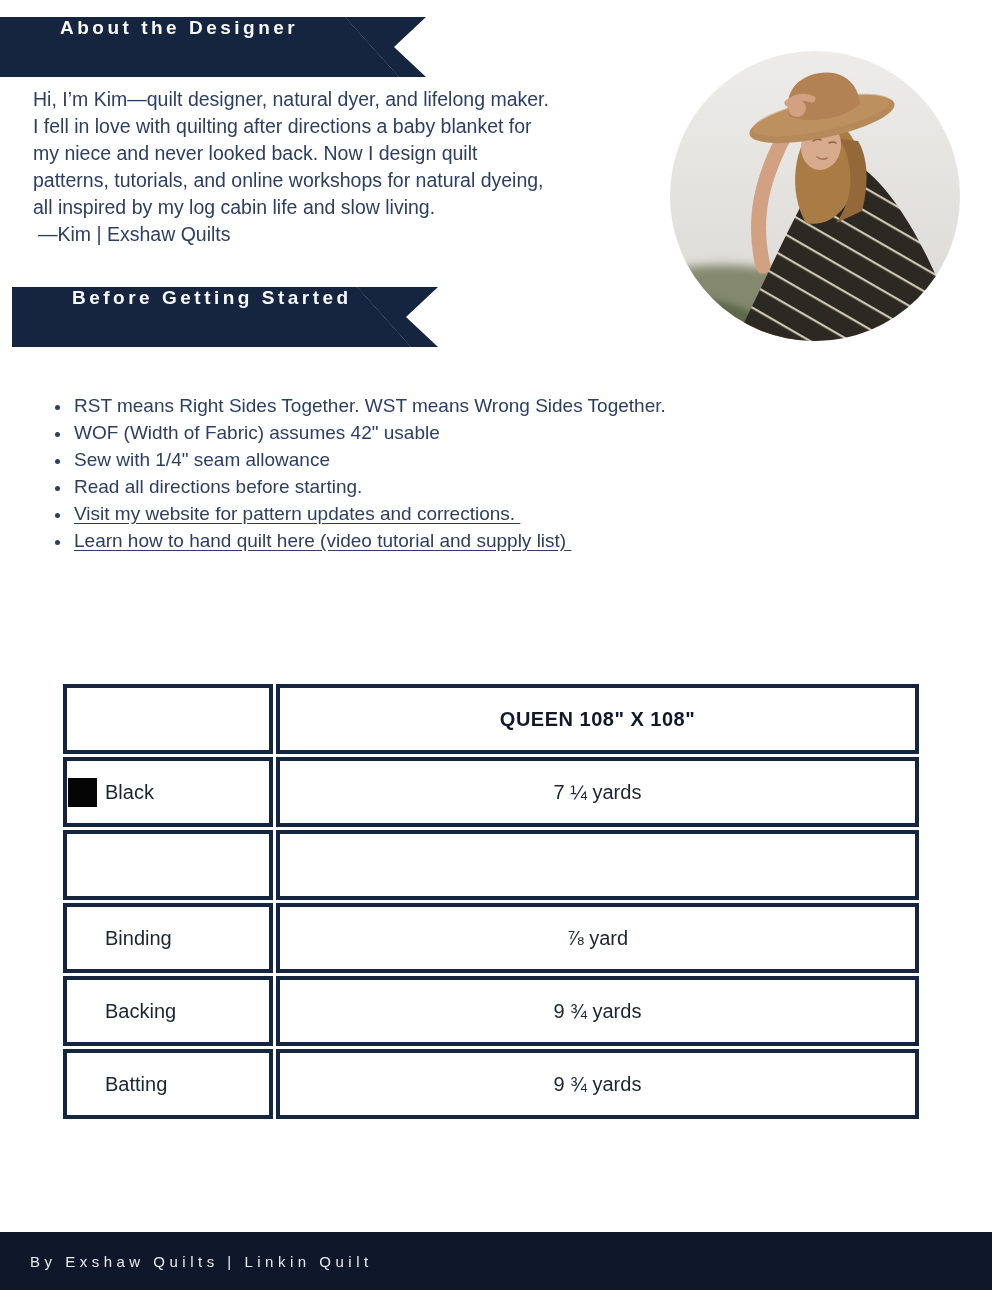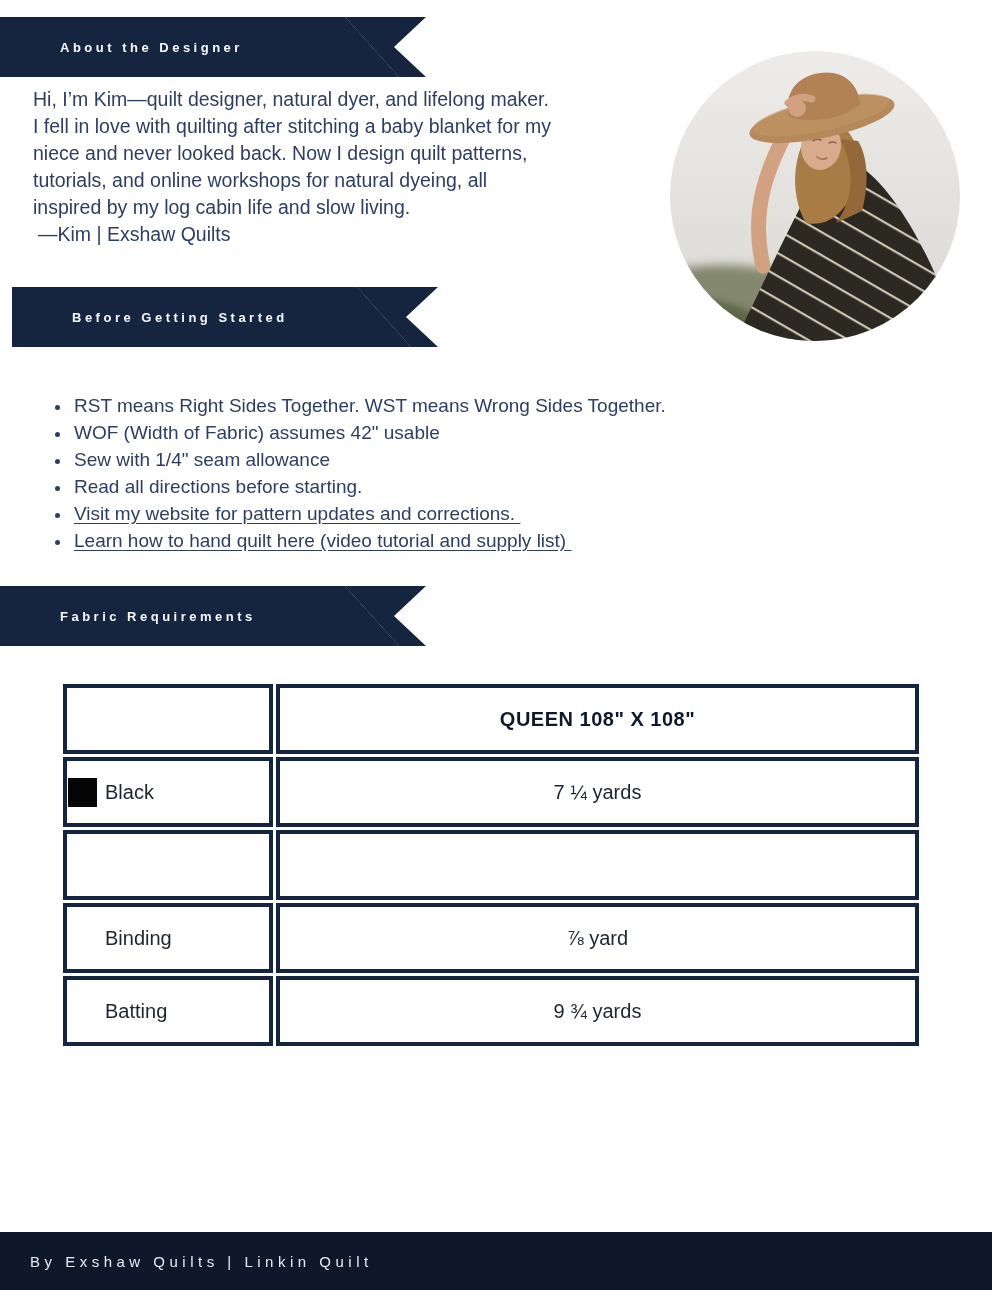--- a/index.html
+++ b/index.html
@@ -6,22 +6,22 @@
   html,body { background:#ffffff; }
   .page {
     position:relative; width:992px; height:1290px; background:#ffffff;
     font-family:"Liberation Sans","DejaVu Sans",sans-serif; overflow:hidden;
   }
 
   
   .ribbon {
     position:absolute; left:0; width:426px; height:60px;
     background:#16253F; color:#F7F8FA;
-    display:flex; align-items:center; padding-left:60px;
-    font-size:13px; font-weight:700; letter-spacing:3.5px;
+    display:flex; padding-left:60px;
+    font-size:19px; font-weight:700; letter-spacing:3.5px;
     clip-path:polygon(0 0, 100% 0, calc(100% - 32px) 50%, 100% 100%, 0 100%);
   }
   .ribbon::after {
     content:""; position:absolute; right:24px; top:0; width:60px; height:100%;
     background:linear-gradient(48deg, transparent 49.5%, rgba(255,255,255,.22) 50%, transparent 50.6%);
     pointer-events:none;
   }
   .banner-about  { top:17px; }
   .banner-before { top:287px;margin-left:12px; }
   .banner-fabric { top:586px; }
@@ -78,21 +78,21 @@
 </head>
 <body>
 
 <div class="page">
 
   <div class="ribbon banner-about">
     <span>About the Designer</span>
   </div>
 
   <div class="about-copy">
-    <div>Hi, I’m Kim—quilt designer, natural dyer, and lifelong maker. I fell in love with quilting after stitching a baby blanket for my niece and never looked back. Now I design quilt patterns, tutorials, and online workshops for natural dyeing, all inspired by my log cabin life and slow living.</div>
+    <div>Hi, I’m Kim—quilt designer, natural dyer, and lifelong maker. I fell in love with quilting after directions a baby blanket for my niece and never looked back. Now I design quilt patterns, tutorials, and online workshops for natural dyeing, all inspired by my log cabin life and slow living.</div>
     <div class="signature">—Kim | Exshaw Quilts</div>
   </div>
 
   <div class="photo">
     <svg viewBox="0 0 290 290" width="290" height="290" aria-hidden="true">
       <defs>
         <clipPath id="pc">
             <circle cx="145" cy="145" r="145"></circle>
           </clipPath>
         <linearGradient id="sky" x1="0" y1="0" x2="0" y2="1">
@@ -151,23 +151,20 @@
 
   <li><span class="bullet-text">Sew with 1/4" seam allowance</span></li>
 
   <li><span class="bullet-text">Read all directions before starting.</span></li>
 
   <li><span class="bullet-text link">Visit my website for pattern updates and corrections.</span></li>
 
   <li><span class="bullet-text link">Learn how to hand quilt here (video tutorial and supply list)</span></li>
 </ul>
 
-  <div class="ribbon banner-fabric">
-    <span>Fabric Requirements</span>
-  </div>
 
   <table class="fabric-table">
     <thead>
       <tr>
         <th class="corner-cell"></th>
         <th class="size-head">QUEEN 108" X 108"</th>
       </tr>
     </thead>
     <tbody id="table-body">
   <tr>
@@ -200,20 +197,31 @@
       <div class="label-wrap">
         <span class="swatch hidden"></span>
         <span class="cell-label">Binding</span>
       </div>
     </td>
     <td class="value-cell">
       <span>⅞ yard</span>
     </td>
   </tr>
 
+  <tr>
+    <td class="label-cell">
+      <div class="label-wrap">
+        <span class="swatch hidden"></span>
+        <span class="cell-label">Backing</span>
+      </div>
+    </td>
+    <td class="value-cell">
+      <span>9 ¾ yards</span>
+    </td>
+  </tr>
 
   <tr>
     <td class="label-cell">
       <div class="label-wrap">
         <span class="swatch hidden"></span>
         <span class="cell-label">Batting</span>
       </div>
     </td>
     <td class="value-cell">
       <span>9 ¾ yards</span>

